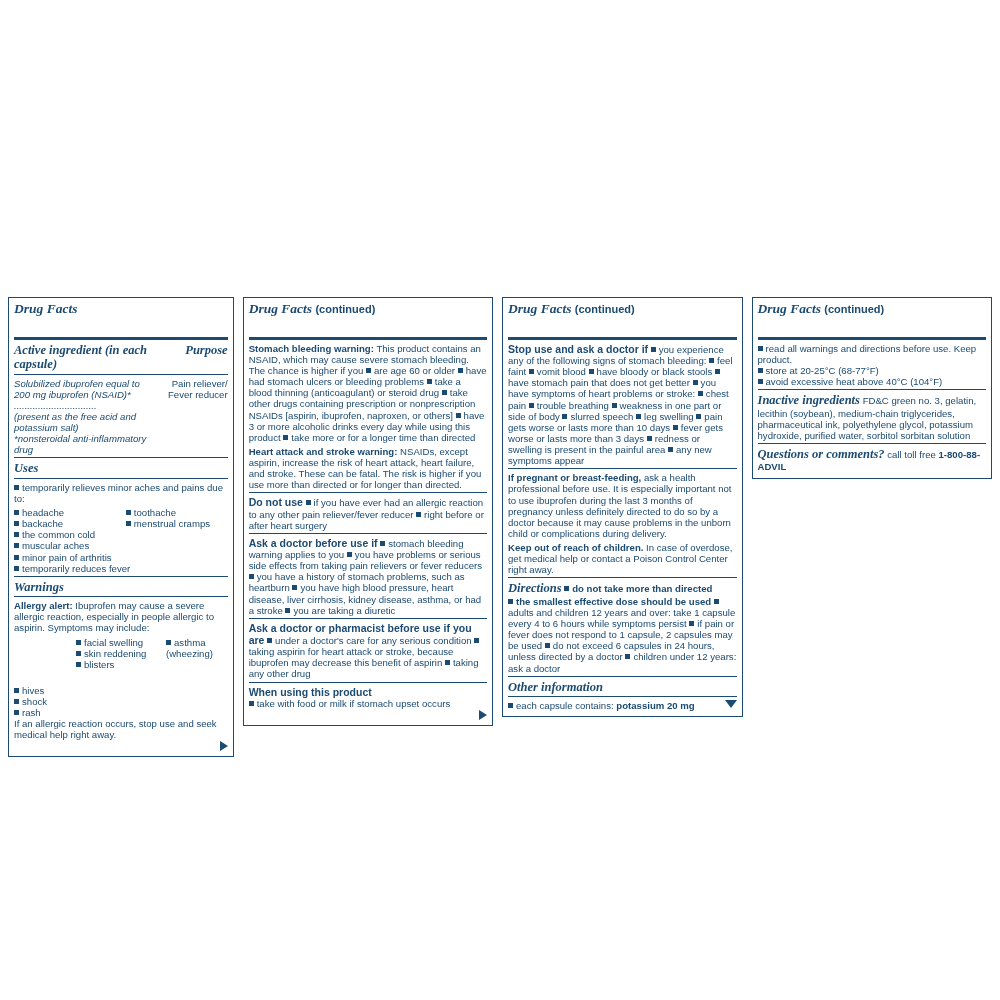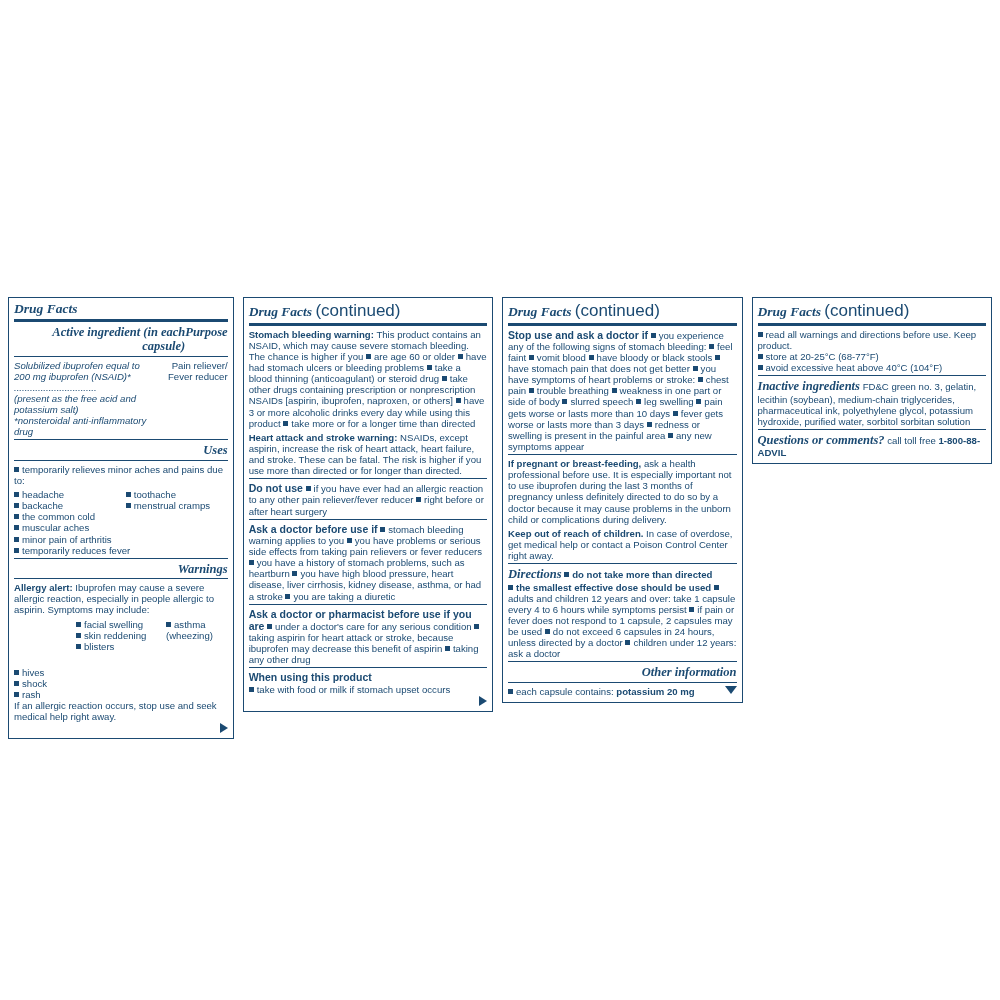--- a/index.html
+++ b/index.html
@@ -35,42 +35,41 @@
   .p2 { width: 253px; }
   .p3 { width: 243px; }
   .p4 { width: 243px; }
 
   .dfhead {
     font-family: "Liberation Serif", serif;
     font-style: italic;
     font-weight: bold;
     font-size: 13.5px;
     line-height: 1.1;
-    margin-bottom: 2px;
+    margin-bottom: 20px;
   }
   .dfhead .cont {
     font-style: normal;
-    font-weight: normal;
-    font-size: 17px;
+    font-weight: bold;
+    font-size: 11px;
     font-family: "Liberation Sans", sans-serif;
   }
   .rule {
     border-top: 1.4px solid #1b4a72;
     margin: 2px 0 3px 0;
   }
   .rule.thin { border-top-width: 1px; }
   .rule.thick { border-top-width: 3px; }
 
   .sec-it {
     font-family: "Liberation Serif", serif;
     font-style: italic;
     font-weight: bold;
     font-size: 12.5px;
     line-height: 1.15;
-    text-align: right;
   }
   .sec-bold {
     font-weight: bold;
     font-size: 10.5px;
   }
   .row {
     display: flex;
     justify-content: space-between;
     align-items: flex-start;
   }

